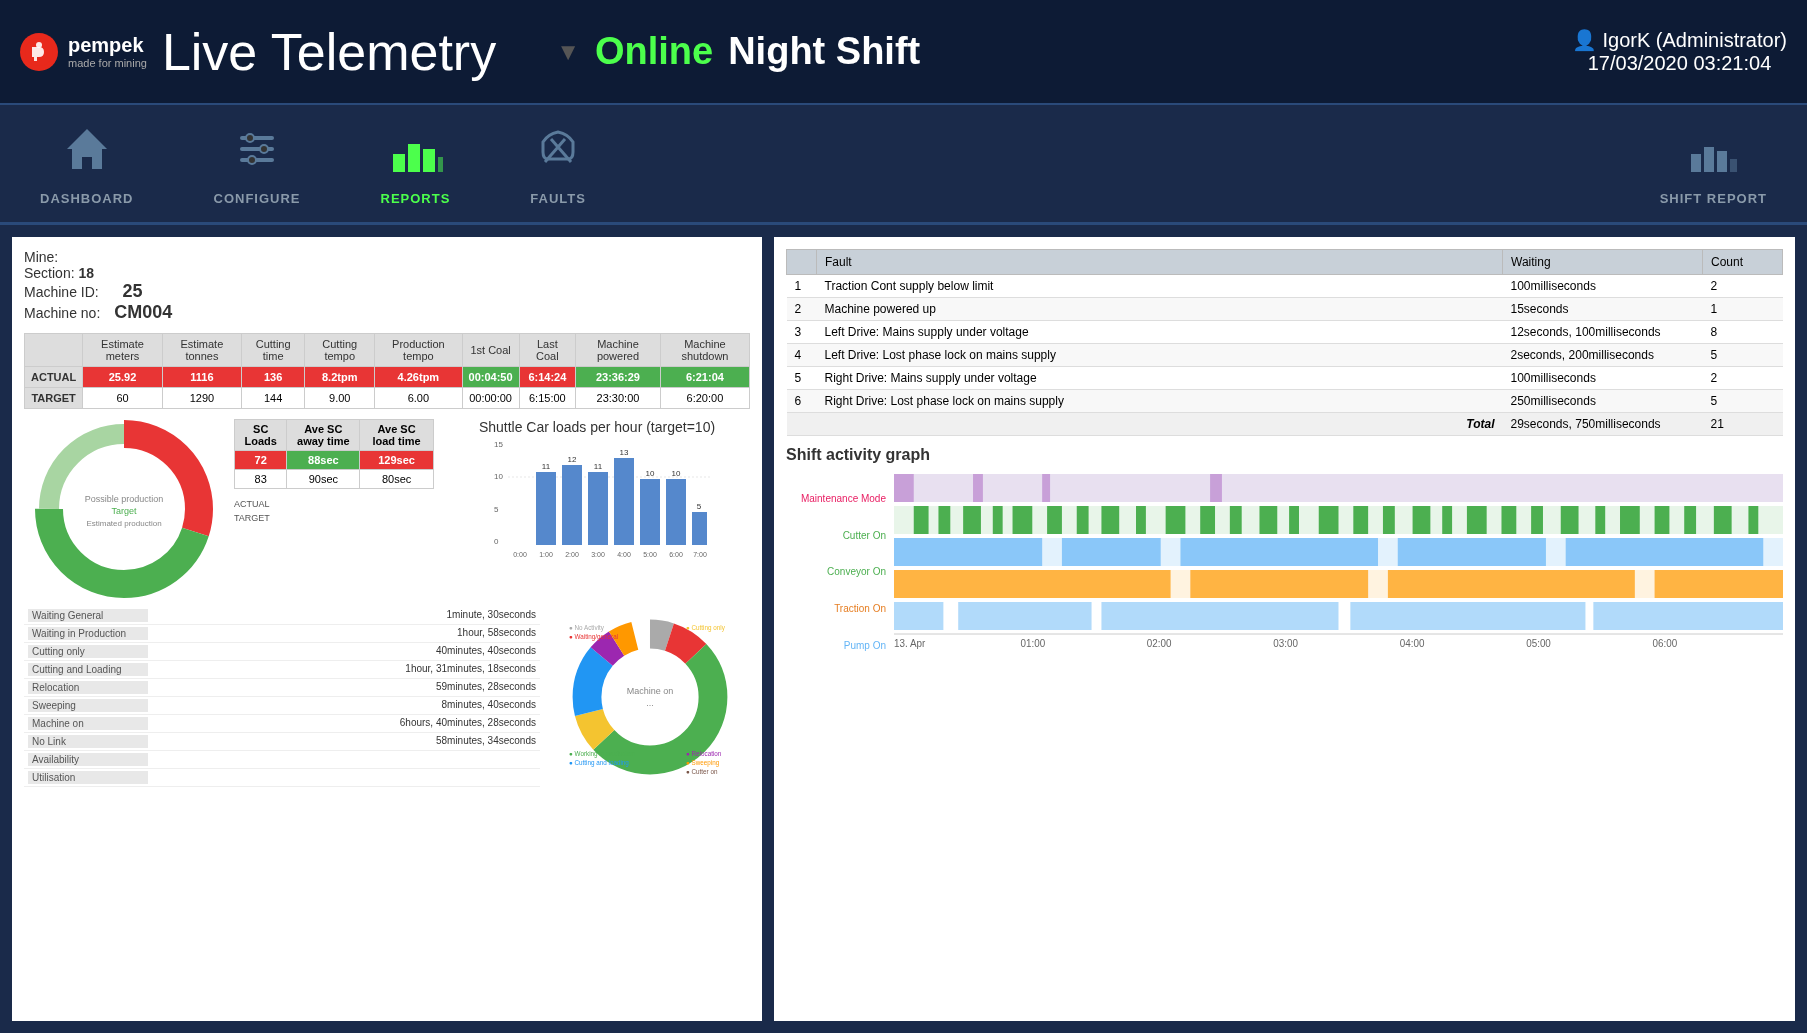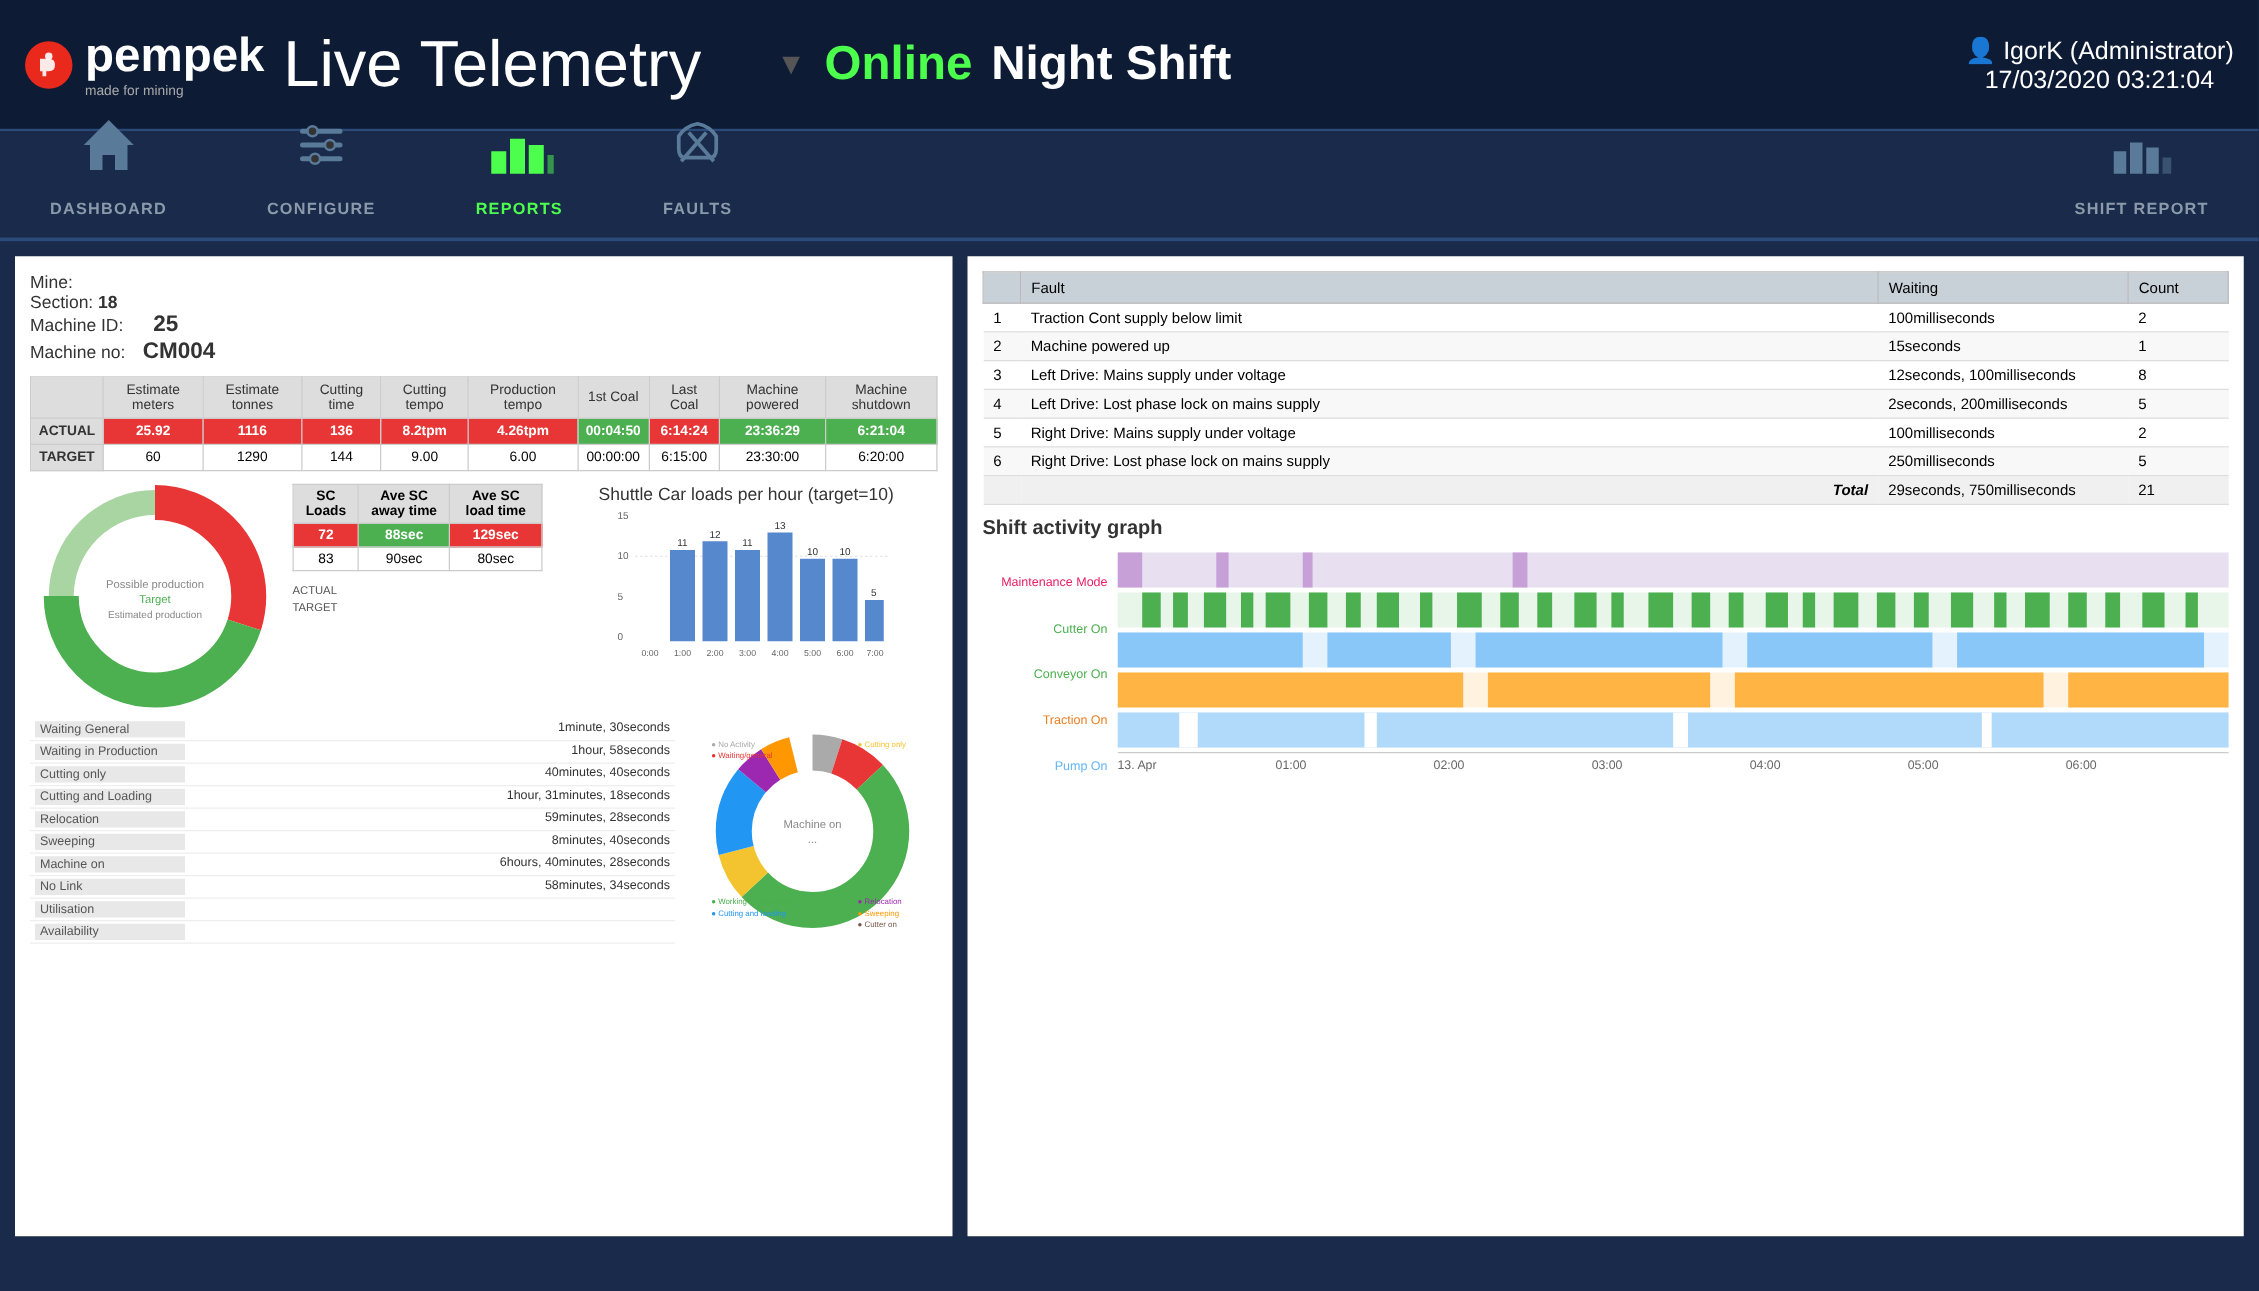--- a/index.html
+++ b/index.html
@@ -3,33 +3,33 @@
   <meta charset="utf-8">
   <style>
     * { box-sizing: border-box; margin: 0; padding: 0; }
     body { background: #1a2a4a; font-family: Arial, sans-serif; width: 1807px; height: 1033px; overflow: hidden; }
 
     
     .header { background: #0d1b35; display: flex; align-items: center; padding: 8px 20px; height: 105px; border-bottom: 2px solid #2a4a7a; }
     .logo-area { display: flex; align-items: center; gap: 10px; }
     .logo-circle { width: 38px; height: 38px; background: #e8291c; border-radius: 50%; display: flex; align-items: center; justify-content: center; color: white; font-weight: bold; font-size: 18px; }
     .logo-text { color: white; }
-    .logo-text .brand { font-size: 38px; font-weight: bold; color: white; }
+    .logo-text .brand { font-size: 20px; font-weight: bold; color: white; }
     .logo-text .sub { font-size: 11px; color: #aaa; }
     .header-title { font-size: 52px; font-weight: 300; color: white; margin-left: 15px; }
     .header-center { display: flex; align-items: center; gap: 15px; margin-left: 60px; }
     .dropdown-arrow { color: #555; font-size: 24px; }
     .status-online { color: #4cff4c; font-size: 38px; font-weight: bold; }
     .shift-label { color: white; font-size: 38px; font-weight: bold; }
     .header-right { margin-left: auto; text-align: center; }
     .user-info { color: white; font-size: 20px; }
     .datetime { color: white; font-size: 20px; }
 
     
-    .navbar { background: #1a2a4a; display: flex; align-items: flex-end; padding: 8px 0; height: 88px; border-bottom: 3px solid #2a4a7a; }
+    .navbar { background: #1a2a4a; display: flex; align-items: flex-end; padding: 8px 0; height: 120px; border-bottom: 3px solid #2a4a7a; }
     .nav-item { display: flex; flex-direction: column; align-items: center; padding: 8px 40px; cursor: pointer; gap: 6px; }
     .nav-item .nav-icon { font-size: 48px; color: #5a7a9a; }
     .nav-item.active .nav-icon { color: #4cff4c; }
     .nav-item .nav-label { font-size: 13px; color: #8a9aaa; letter-spacing: 1px; font-weight: bold; }
     .nav-item.active .nav-label { color: #4cff4c; }
     .nav-spacer { flex: 1; }
     .nav-item-right { display: flex; flex-direction: column; align-items: center; padding: 8px 40px; cursor: pointer; gap: 6px; }
     .nav-item-right .nav-icon { font-size: 48px; color: #5a7a9a; }
     .nav-item-right .nav-label { font-size: 13px; color: #8a9aaa; letter-spacing: 1px; font-weight: bold; }
 
@@ -375,25 +375,25 @@
         </div>
         <div class="activity-item">
           <span class="act-label">Machine on</span>
           <span class="act-value">6hours, 40minutes, 28seconds</span>
         </div>
         <div class="activity-item">
           <span class="act-label">No Link</span>
           <span class="act-value">58minutes, 34seconds</span>
         </div>
         <div class="activity-item">
+          <span class="act-label activity-highlight">Availability</span>
+          <span class="act-value"></span>
+        </div>
+        <div class="activity-item">
           <span class="act-label activity-highlight">Utilisation</span>
-          <span class="act-value"></span>
-        </div>
-        <div class="activity-item">
-          <span class="act-label activity-highlight">Availability</span>
           <span class="act-value"></span>
         </div>
       </div>
 
       <div class="donut2-area">
         <svg class="donut2-svg" viewBox="0 0 200 200">
 
           <circle cx="100" cy="100" r="70" fill="none" stroke="#aaa" stroke-width="32" stroke-dasharray="22 418" stroke-dashoffset="0" transform="rotate(-90 100 100)"></circle>
 
           <circle cx="100" cy="100" r="70" fill="none" stroke="#e83535" stroke-width="32" stroke-dasharray="35 405" stroke-dashoffset="-22" transform="rotate(-90 100 100)"></circle>

